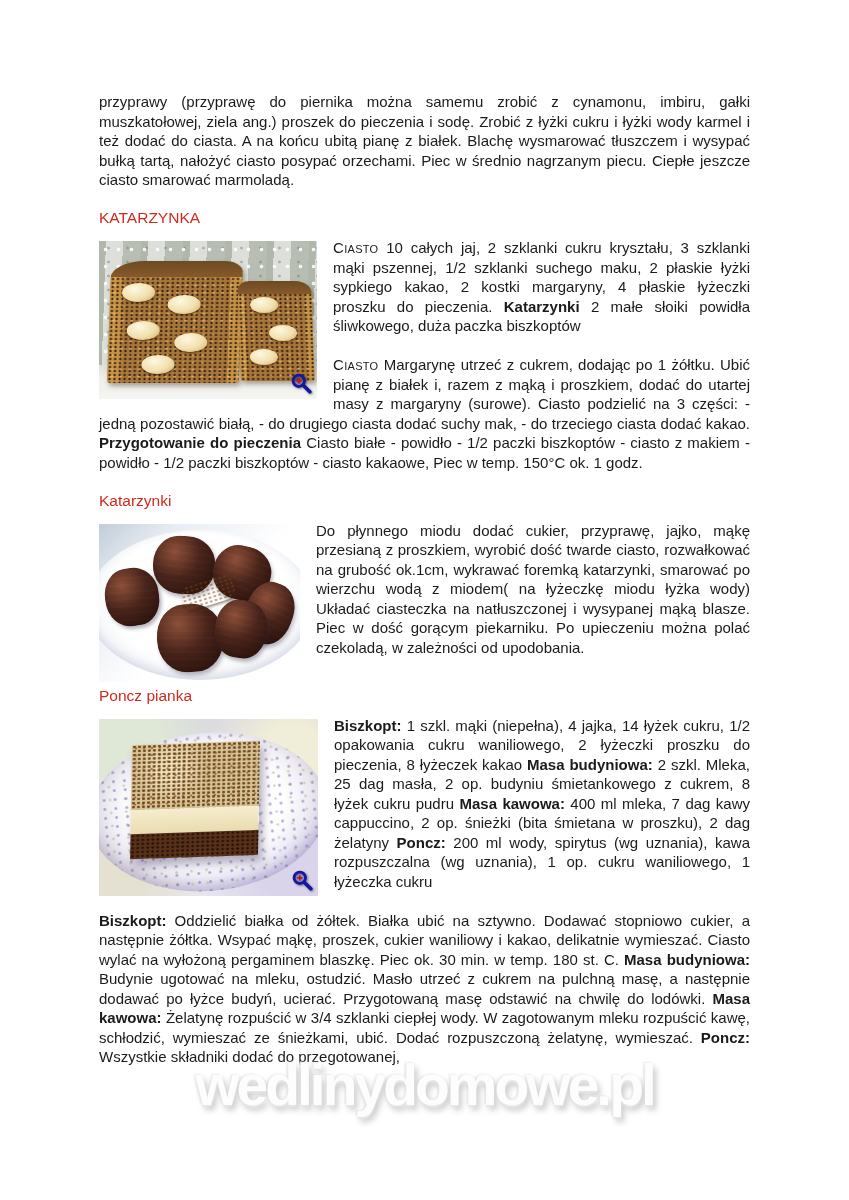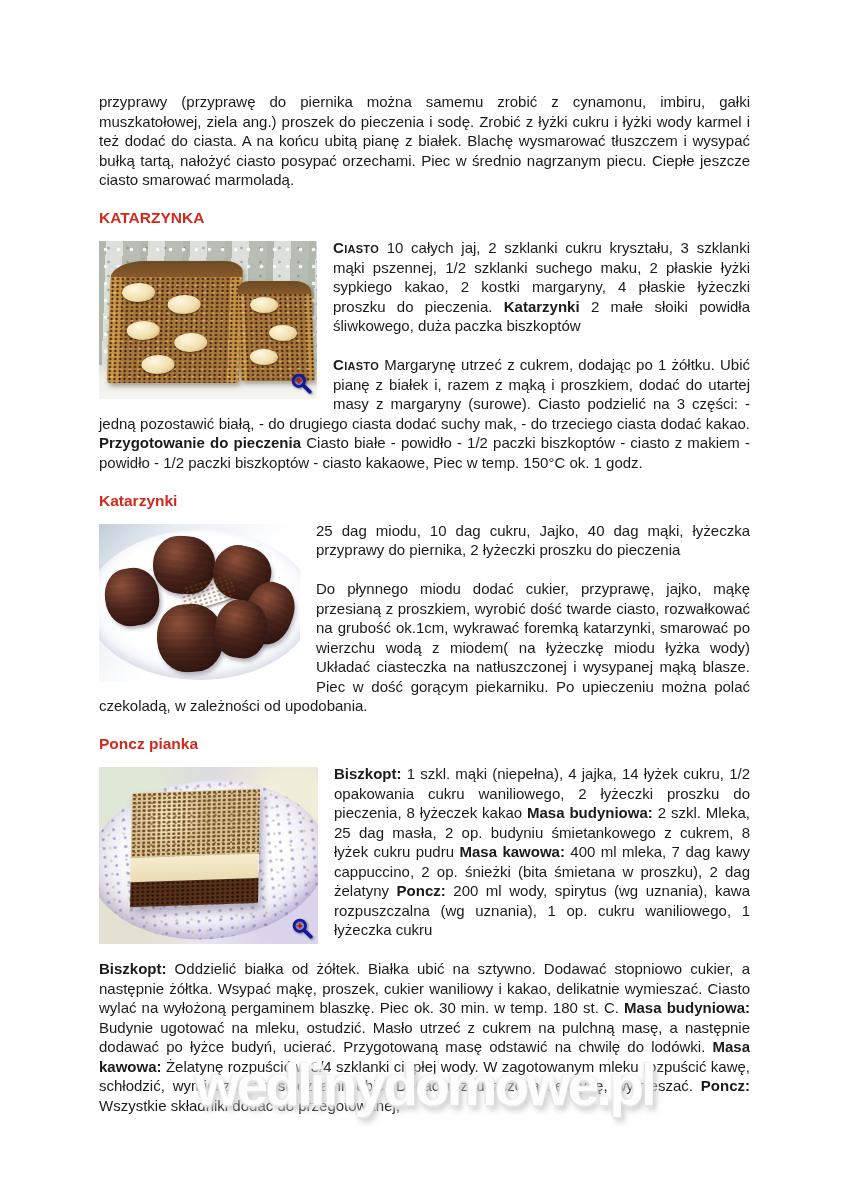--- a/index.html
+++ b/index.html
@@ -5,24 +5,24 @@
   html,body { margin:0; padding:0; background:#ffffff; }
   .page {
     position:relative; width:849px; height:1200px; margin:0 auto;
     background:#ffffff; overflow:hidden;
     font-family:"Liberation Sans","DejaVu Sans",sans-serif;
     font-size:15px; line-height:19.5px; color:#1b1b1b;
   }
   .content { position:absolute; left:99px; top:0; width:651px; padding-top:92px; }
   p { margin:0 0 19.5px 0; text-align:justify; }
   .b  { font-weight:bold; }
-  .sc { font-weight:bold; font-variant:small-caps; letter-spacing:.3px; }
+  .sc { font-weight:normal; font-variant:small-caps; letter-spacing:.3px; }
   h2 {
     clear:both; color:#d02a1e; font-size:15.5px; line-height:17px;
-    font-weight:bold; margin:15px 0 12px 0;
+    font-weight:normal; margin:15px 0 12px 0;
   }
   .full { clear:both; }
 
   
   .photo { float:left; position:relative; overflow:hidden; margin:3px 16px 5px 0; }
   .ph1 { width:218px; height:158px; }
   .ph2 { width:201px; height:158px; }
   .ph3 { width:219px; height:177px; }
 
   
@@ -157,21 +157,20 @@
       <div class="photo ph2">
         <div class="p2-plate"></div>
         <div class="cookie" style="left:6px;top:44px;width:54px;height:58px;transform:rotate(-8deg)"></div>
         <div class="cookie" style="left:54px;top:12px;width:62px;height:58px;transform:rotate(3deg)"></div>
         <div class="cookie" style="left:114px;top:22px;width:58px;height:54px;transform:rotate(14deg)"></div>
         <div class="cookie" style="left:146px;top:58px;width:48px;height:62px;transform:rotate(20deg)"></div>
         <div class="cookie" style="left:58px;top:80px;width:66px;height:68px;transform:rotate(-4deg)"></div>
         <div class="cookie" style="left:116px;top:76px;width:52px;height:58px;transform:rotate(8deg)"></div>
         <div class="p2-fill"></div>
       </div>
-      <p><span>25 dag miodu, 10 dag cukru, Jajko, 40 dag mąki, łyżeczka przyprawy do piernika, 2 łyżeczki proszku do pieczenia</span></p>
       <p><span>Do płynnego miodu dodać cukier, przyprawę, jajko, mąkę przesianą z proszkiem, wyrobić dość twarde ciasto, rozwałkować na grubość ok.1cm, wykrawać foremką katarzynki, smarować po wierzchu wodą z miodem( na łyżeczkę miodu łyżka wody) Układać ciasteczka na natłuszczonej i wysypanej mąką blasze. Piec w dość gorącym piekarniku. Po upieczeniu można polać czekoladą, w zależności od upodobania.</span></p>
     </div>
 
     <h2>Poncz pianka</h2>
     <div class="section-body">
       <div class="photo ph3">
         <div class="p3-plate"></div>
         <div class="p3-slice">
           <div class="p3-top"></div>
           <div class="p3-cream"></div>

